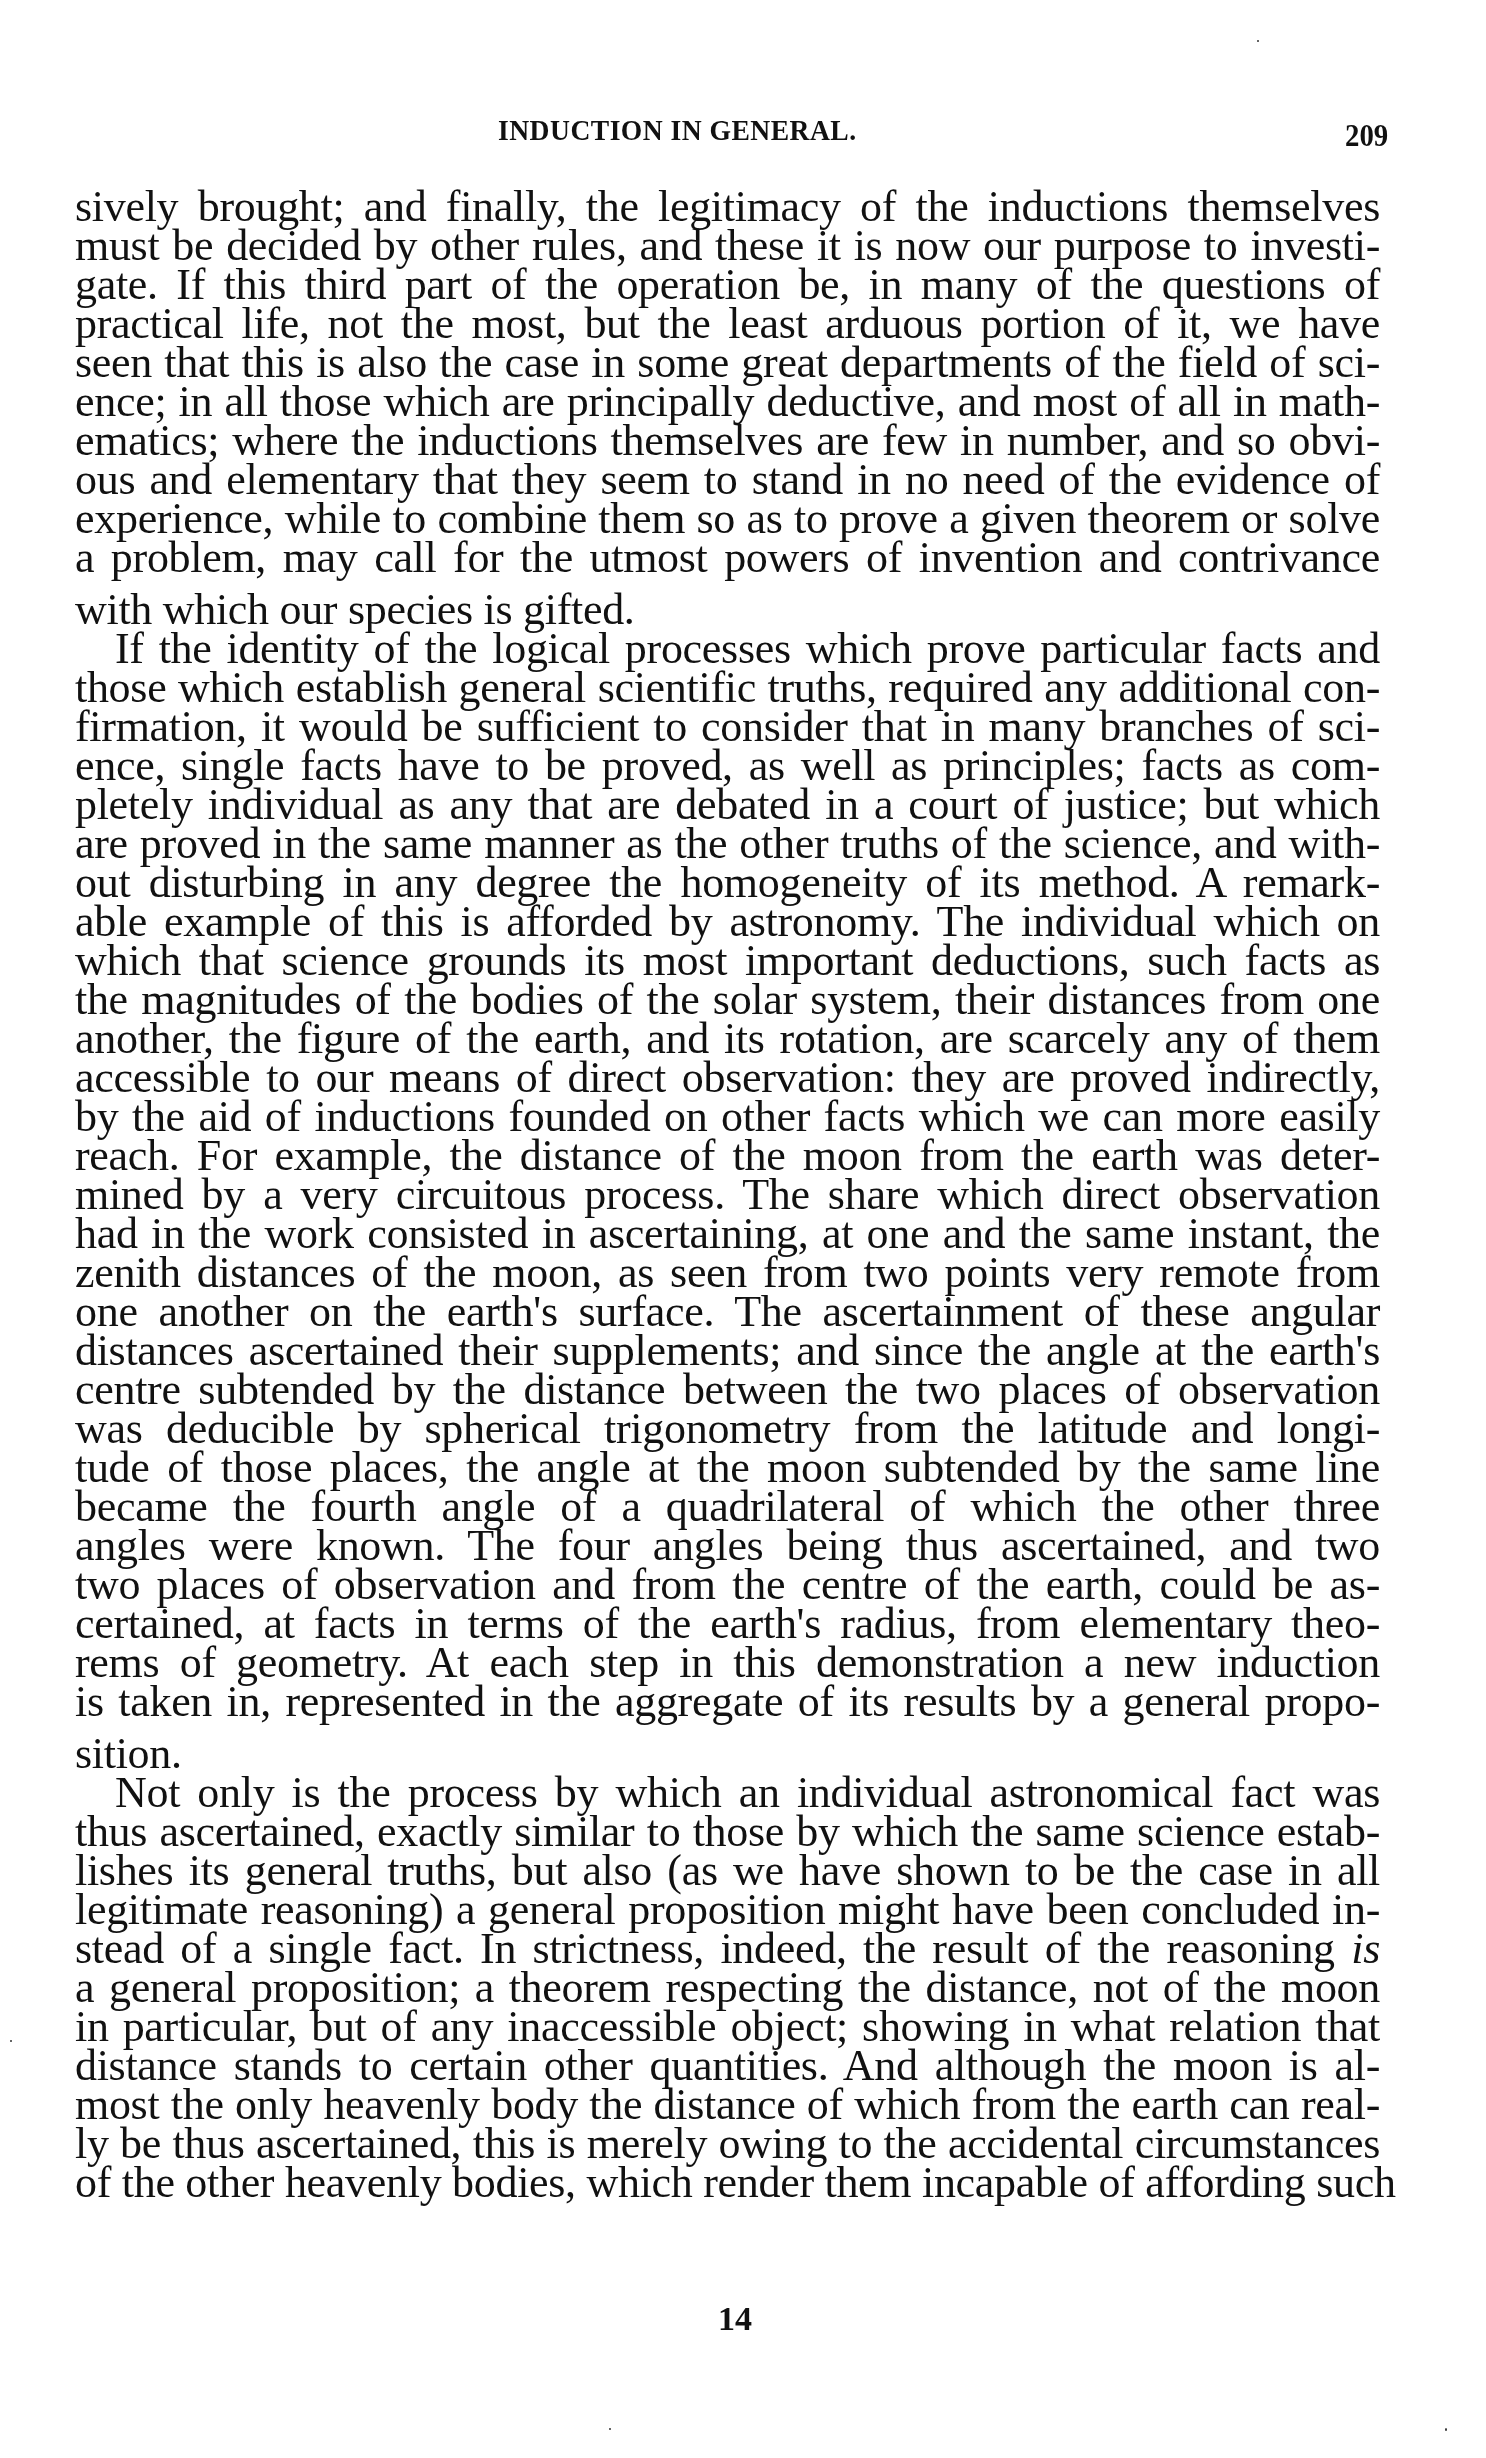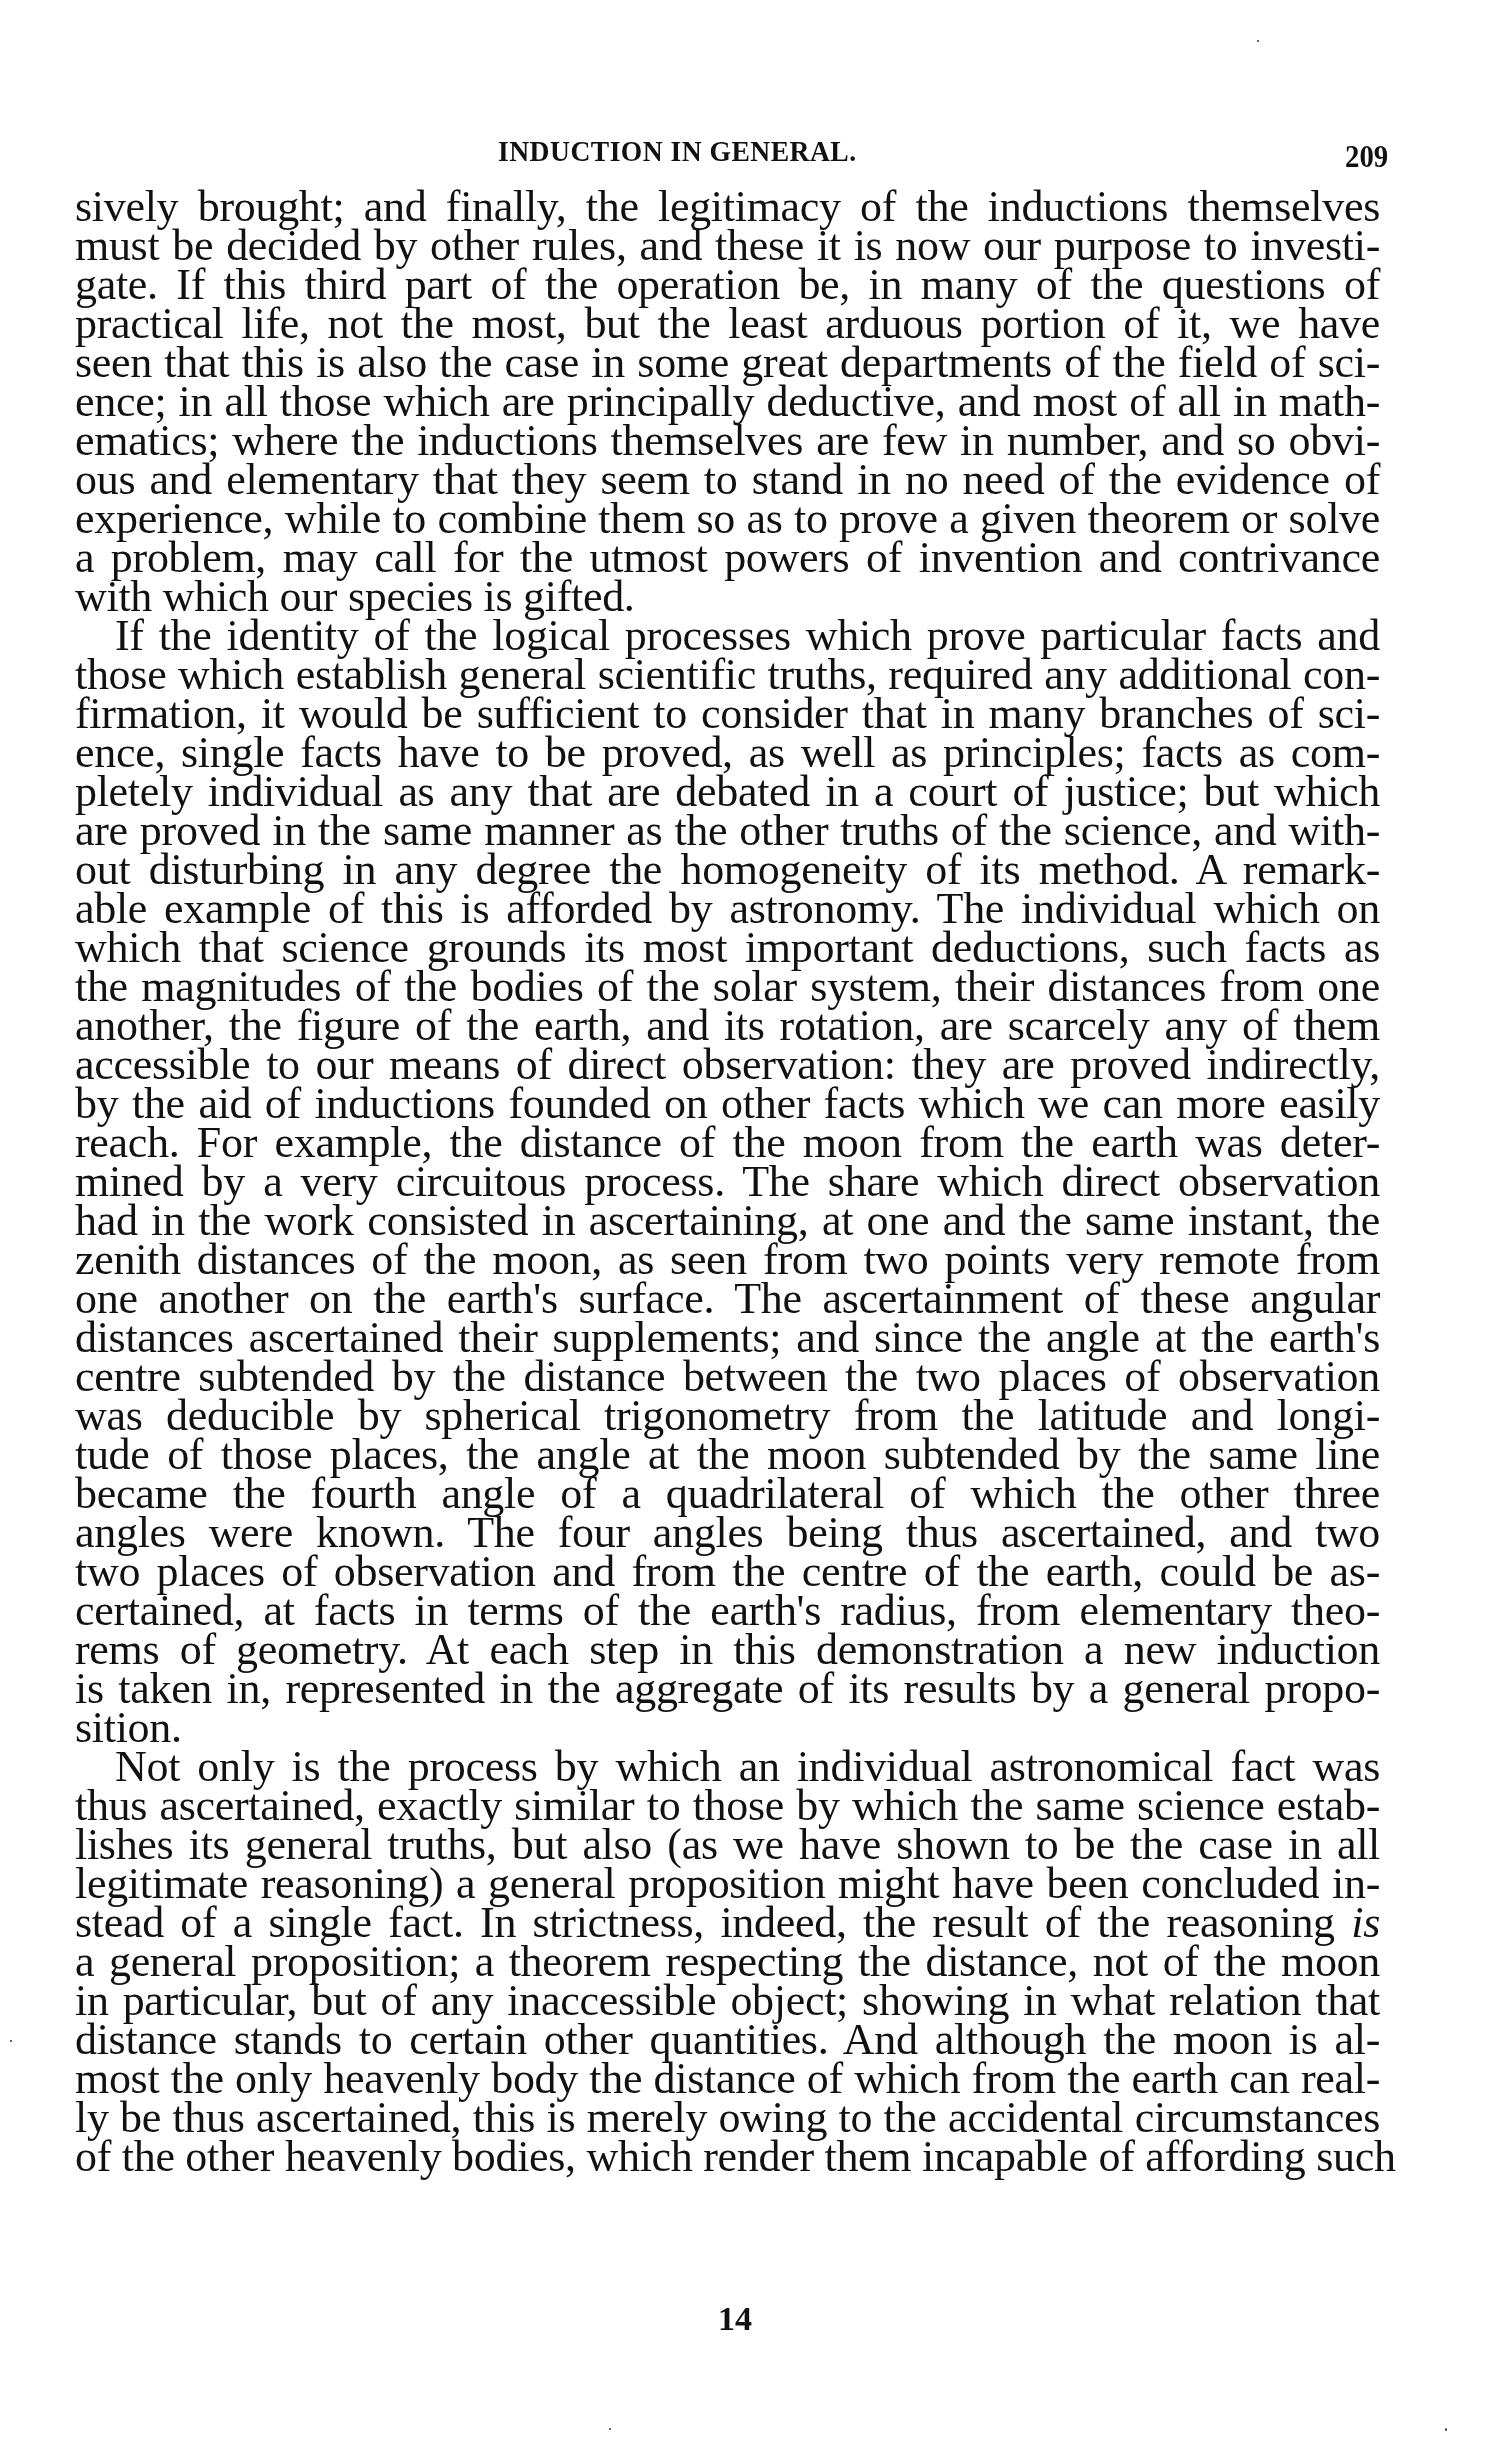--- a/index.html
+++ b/index.html
@@ -20,21 +20,20 @@
     left: 0; top: 0;
     width: 1487px; height: 2459px;
     background: #ffffff;
   }
   .running-head {
     position: absolute;
     top: 107px;
     left: 0;
     width: 1487px;
     height: 50px;
-    margin-top: 21px;
   }
   .running-title {
     position: absolute;
     left: 498px;
     top: 6px;
     font-size: 30px;
     font-weight: bold;
     letter-spacing: 0.5px;
     transform: scaleX(0.92);
     transform-origin: left top;
@@ -59,20 +58,21 @@
     height: 39px;
     line-height: 39px;
     font-size: 44px;
     white-space: nowrap;
     text-align: justify;
     text-align-last: justify;
     letter-spacing: -0.3px;
   }
   .line.last {
     text-align-last: left;
+    margin-top: 13px;
   }
   .line.indent {
     padding-left: 40px;
   }
   .signature {
     position: absolute;
     left: 718px;
     top: 2300px;
     font-size: 34px;
     font-weight: bold;

